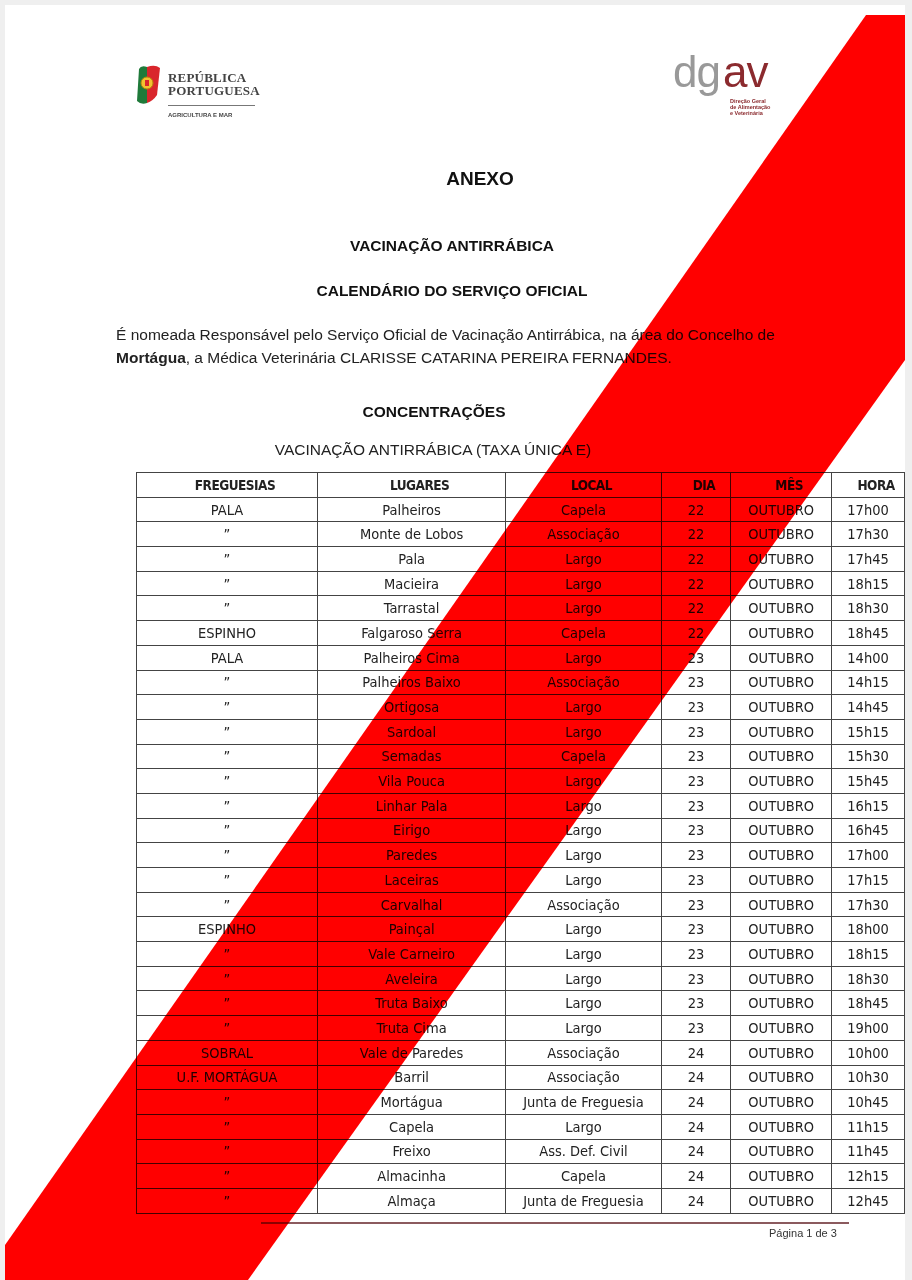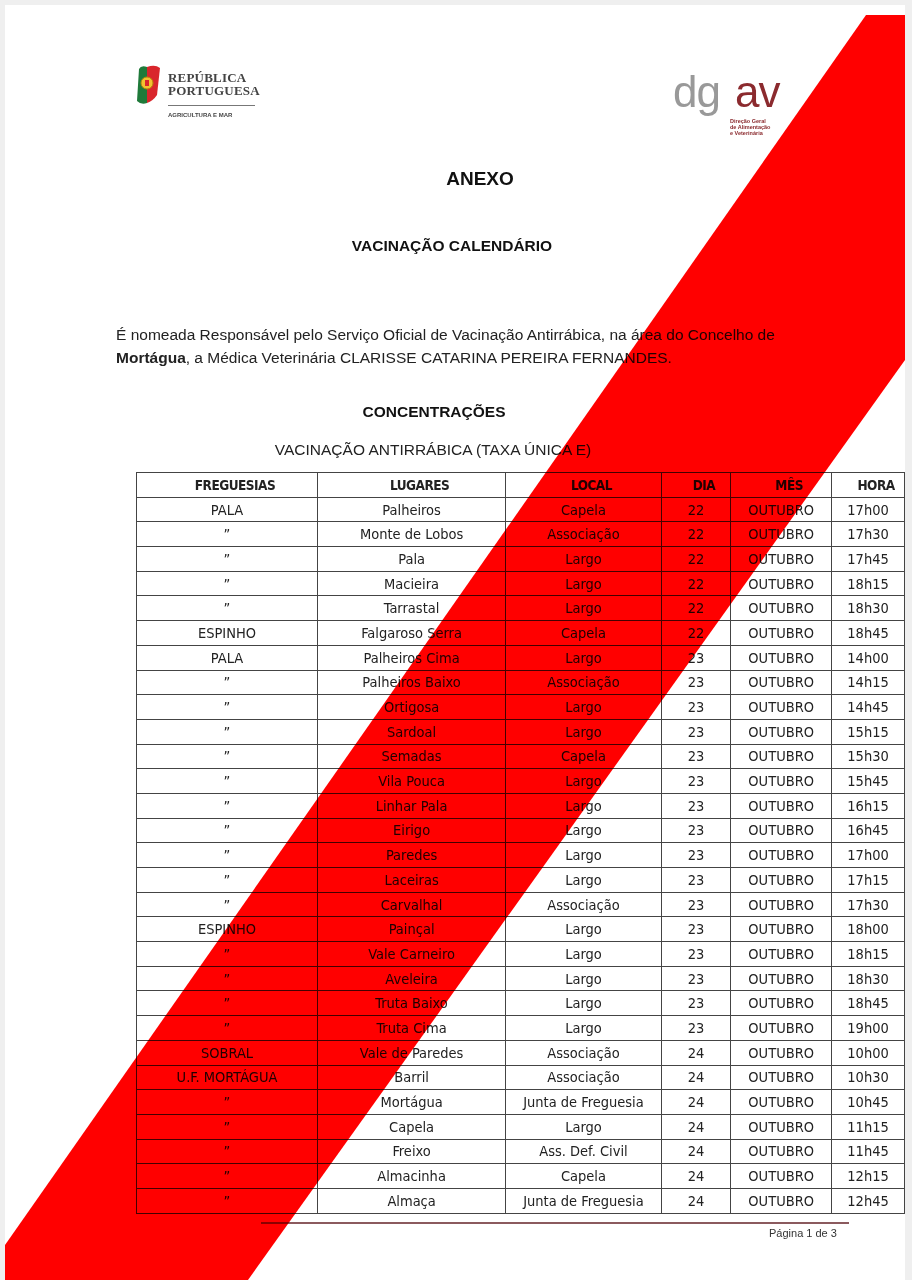--- a/index.html
+++ b/index.html
@@ -10,23 +10,23 @@
   }
   .page {
     position: absolute; left: 5px; top: 5px; width: 900px; height: 1275px;
     background: #ffffff; overflow: hidden;
   }
   .logo-rp { position: absolute; left: 130px; top: 60px; width: 150px; height: 60px; }
   .logo-rp .flag { position: absolute; left: 0; top: 0; width: 26px; height: 40px; }
   .logo-rp .t1 { position: absolute; left: 33px; top: 6px; font-family: "Liberation Serif", serif; font-size: 13px; font-weight: bold; color: #444; line-height: 13px; letter-spacing: 0.2px; }
   .logo-rp .rule { position: absolute; left: 33px; top: 40px; width: 87px; height: 1px; background: #777; }
   .logo-rp .t2 { position: absolute; left: 33px; top: 47px; font-size: 6px; font-weight: bold; color: #444; }
-  .logo-dg { position: absolute; left: 668px; top: 50px; width: 130px; height: 70px; margin-top: 20px; }
+  .logo-dg { position: absolute; left: 668px; top: 50px; width: 130px; height: 70px; }
   .logo-dg .dg { position: absolute; left: 0; top: -8px; font-size: 44px; color: #999; font-family: "Liberation Sans", sans-serif; letter-spacing: -1px; }
-  .logo-dg .av { position: absolute; left: 62px; top: -8px; font-size: 44px; color: #8b2a2e; letter-spacing: -1px; }
+  .logo-dg .av { position: absolute; left: 50px; top: -8px; font-size: 44px; color: #8b2a2e; letter-spacing: -1px; }
   .logo-dg .sub { position: absolute; left: 57px; top: 43px; font-size: 5.5px; font-weight: bold; color: #8b2a2e; line-height: 6px; }
   .title { position: absolute; left: 0; width: 100%; text-align: center; font-weight: bold; }
   .para { position: absolute; left: 111px; top: 318px; width: 720px; font-size: 15.5px; line-height: 23px; color: #222; }
   table.sched {
     position: absolute; left: 131px; top: 467px; border-collapse: collapse;
     font-family: "DejaVu Sans", sans-serif; font-size: 14.5px;
   }
   table.sched th, table.sched td {
     border: 1px solid #444; text-align: center; padding: 0; height: 23.7px; color: #222;
     font-stretch: condensed;
@@ -62,21 +62,22 @@
     <span class="dg">dg</span>
     <span class="av">av</span>
     <div class="sub">
       <span>Direção Geral</span><br>
       <span>de Alimentação</span><br>
       <span>e Veterinária</span>
     </div>
   </div>
 
   <div class="title" style="top:163px;font-size:19px;left:-4px;padding-left:29px;">ANEXO</div>
-  <div class="title" style="top:232px;font-size:15.5px;left:-3px;">VACINAÇÃO CALENDÁRIO</div>
+  <div class="title" style="top:232px;font-size:15.5px;left:-3px;">VACINAÇÃO ANTIRRÁBICA</div>
+  <div class="title" style="top:277px;font-size:15.5px;left:-3px;">CALENDÁRIO DO SERVIÇO OFICIAL</div>
 
   <div class="para">
     <span>É nomeada Responsável pelo Serviço Oficial de Vacinação Antirrábica, na área do Concelho de </span><b>Mortágua</b><span>, a Médica Veterinária CLARISSE CATARINA PEREIRA FERNANDES.</span>
   </div>
 
   <div class="title" style="top:398px;font-size:15.5px;left:-21px;">CONCENTRAÇÕES</div>
   <div class="title" style="top:436px;font-size:15.5px;font-weight:normal;color:#222;left:-22px;">VACINAÇÃO ANTIRRÁBICA (TAXA ÚNICA E)</div>
 
   <table class="sched">
     <thead>

